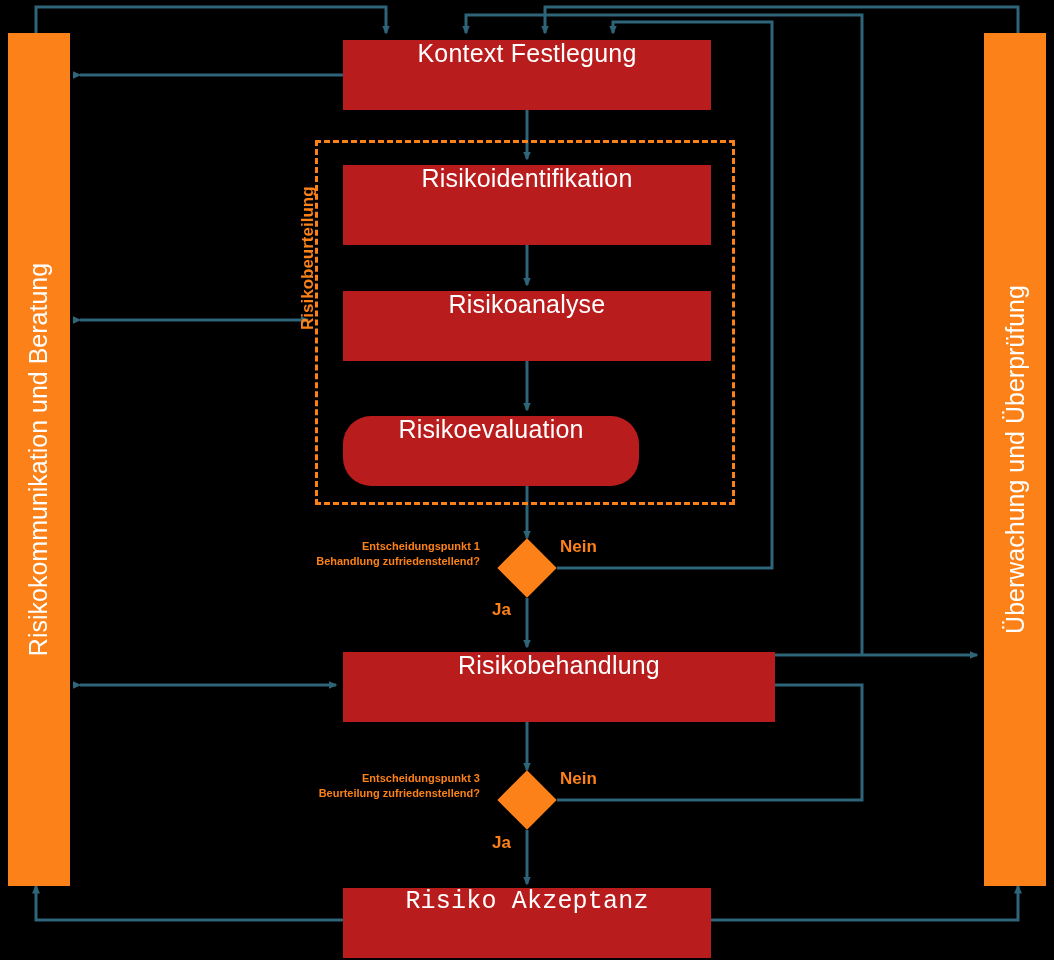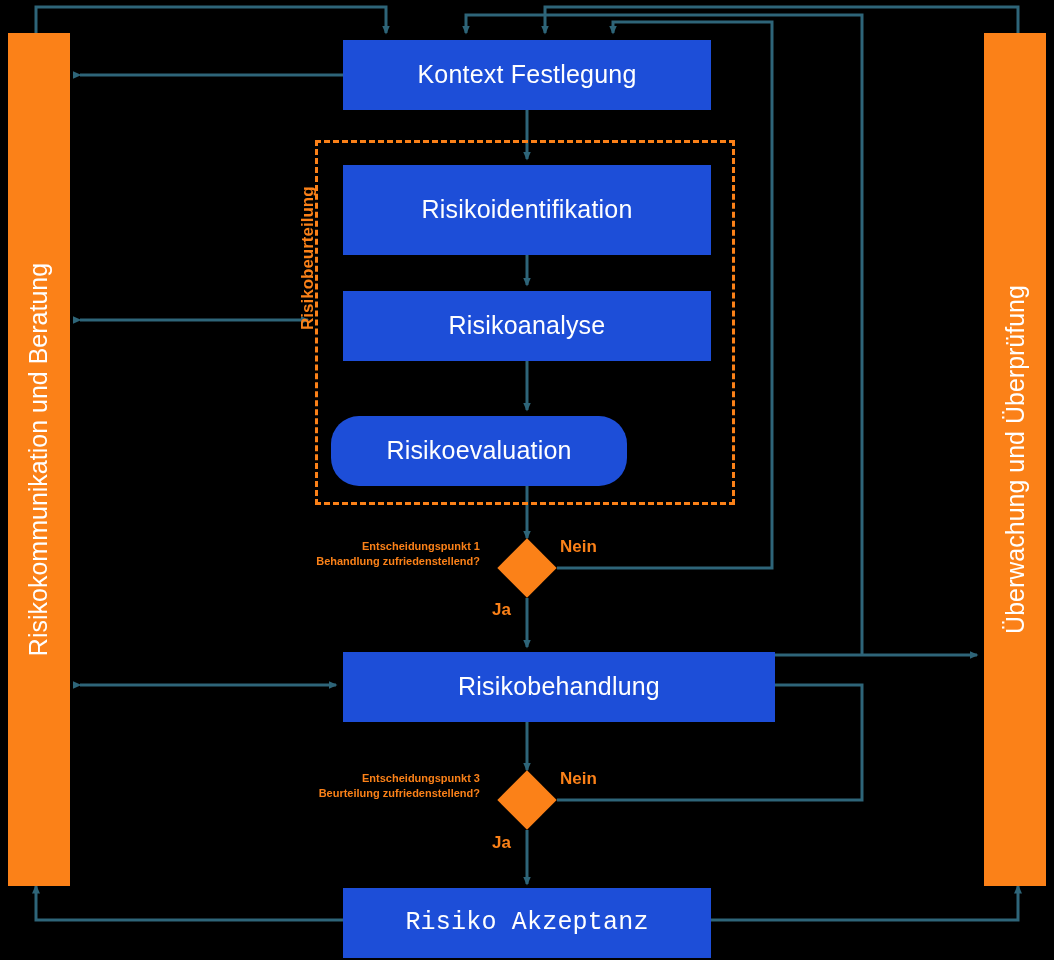--- a/index.html
+++ b/index.html
@@ -2,22 +2,22 @@
 <html><head>
 <meta charset="utf-8">
 <title>Risikomanagement Prozess</title>
 <style>
   html,body{margin:0;padding:0;background:#000;}
   body{font-family:"Liberation Sans", sans-serif;}
   #stage{position:relative;width:1054px;height:960px;background:#000;overflow:hidden;}
 
   
   .box{
-    position:absolute;background:#1d4ed8;color:#fff;
-    display:flex;align-items:center;justify-content:center;
+    position:absolute;background:#b91c1c;color:#fff;
+    display:flex;align-items:flex-start;justify-content:center;
     font-size:25px;letter-spacing:.2px;line-height:1.1;text-align:center;
     white-space:nowrap;
   }
   .sidebar{
     position:absolute;background:#fb8118;color:#fff;
     display:flex;align-items:center;justify-content:center;
   }
   .sidebar span{
     transform:rotate(-90deg);white-space:nowrap;font-size:25px;
   }
@@ -105,29 +105,29 @@
   </div>
 
   <div class="sidebar" style="left:984px;top:33px;width:62px;height:853px;">
     <span>Überwachung und Überprüfung</span>
   </div>
 
   <div class="box" style="left:343px;top:40px;width:368px;height:70px;">
     <span>Kontext Festlegung</span>
   </div>
 
-  <div class="box" style="left:343px;top:165px;width:368px;height:90px;">
+  <div class="box" style="left:343px;top:165px;width:368px;height:80px;">
     <span>Risikoidentifikation</span>
   </div>
 
   <div class="box" style="left:343px;top:291px;width:368px;height:70px;">
     <span>Risikoanalyse</span>
   </div>
 
-  <div class="box" style="left:331px;top:416px;width:296px;height:70px;border-radius:28px;">
+  <div class="box" style="left:343px;top:416px;width:296px;height:70px;border-radius:28px;">
     <span>Risikoevaluation</span>
   </div>
 
   <div class="box" style="left:343px;top:652px;width:432px;height:70px;">
     <span>Risikobehandlung</span>
   </div>
 
   <div class="box" style="left:343px;top:888px;width:368px;height:70px;font-family:Liberation Mono, monospace;">
     <span>Risiko Akzeptanz</span>
   </div>

